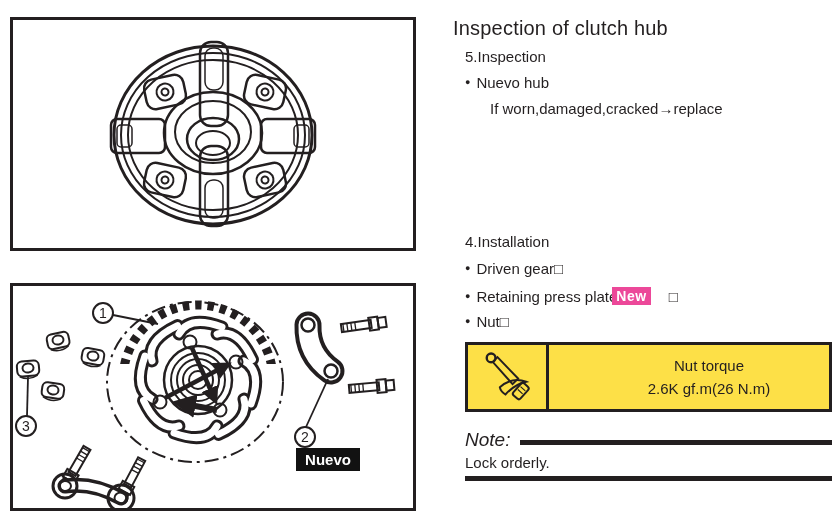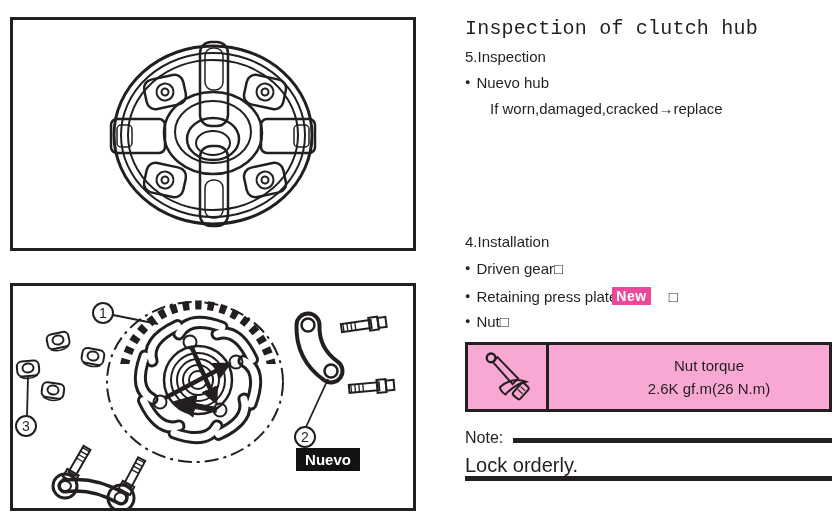--- a/index.html
+++ b/index.html
@@ -8,44 +8,44 @@
     font-family:"Liberation Sans", sans-serif;color:#231f20;
   }
   
   .frame{position:absolute;border:3px solid #231f20;background:#fff;box-sizing:border-box;}
   .frame-top{left:10px;top:17px;width:406px;height:234px;}
   .frame-bottom{left:10px;top:283px;width:406px;height:228px;}
   .frame svg{display:block;width:100%;height:100%;}
   .ink{stroke:#231f20;fill:none;}
   
   .abs{position:absolute;}
-  .title{left:465px;top:17px;font-size:20px;letter-spacing:.2px;font-family:Liberation Mono, monospace;}
+  .title{left:453px;top:17px;font-size:20px;letter-spacing:.2px;}
   .step{font-size:15px;}
   .bullet-line{display:flex;align-items:center;font-size:15px;}
   .bullet{font-size:9px;margin-right:6px;line-height:15px;}
   .indent{font-size:15px;}
   .new-badge{
     display:inline-block;background:#ec4899;color:#fff;font-weight:bold;
     font-size:14px;line-height:18px;padding:0 4px;margin-left:-5px;letter-spacing:.5px;
   }
   .suffix{margin-left:18px;}
   
   .torque-box{
     left:465px;top:342px;right:0;height:70px;border:3px solid #231f20;
-    box-sizing:border-box;display:flex;background:#f9a8d4;gap:40px;
+    box-sizing:border-box;display:flex;background:#fde047;gap:40px;
   }
   .torque-icon-cell{width:78px;border-right:3px solid #231f20;display:flex;align-items:center;justify-content:center;}
   .torque-text-cell{flex:1;display:flex;flex-direction:column;align-items:center;justify-content:center;}
   .torque-title{font-size:15px;line-height:23px;}
   .torque-value{font-size:15px;line-height:23px;}
   
   .note-row{left:465px;top:429px;right:0;display:flex;align-items:center;}
-  .note-label{font-size:16px;}
+  .note-label{font-size:19px;font-style:italic;}
   .note-rule{flex:1;height:5px;background:#231f20;margin-left:10px;margin-top:4px;}
-  .note-text{left:465px;top:454px;font-size:20px;text-align:center;}
+  .note-text{left:465px;top:454px;font-size:15px;text-align:center;}
   .bottom-rule{left:465px;top:476px;right:0;height:5px;background:#231f20;}
 </style>
 </head>
 <body>
 
 <div class="page">
 
   <div class="frame frame-top">
     <svg viewBox="0 0 400 228">
 

